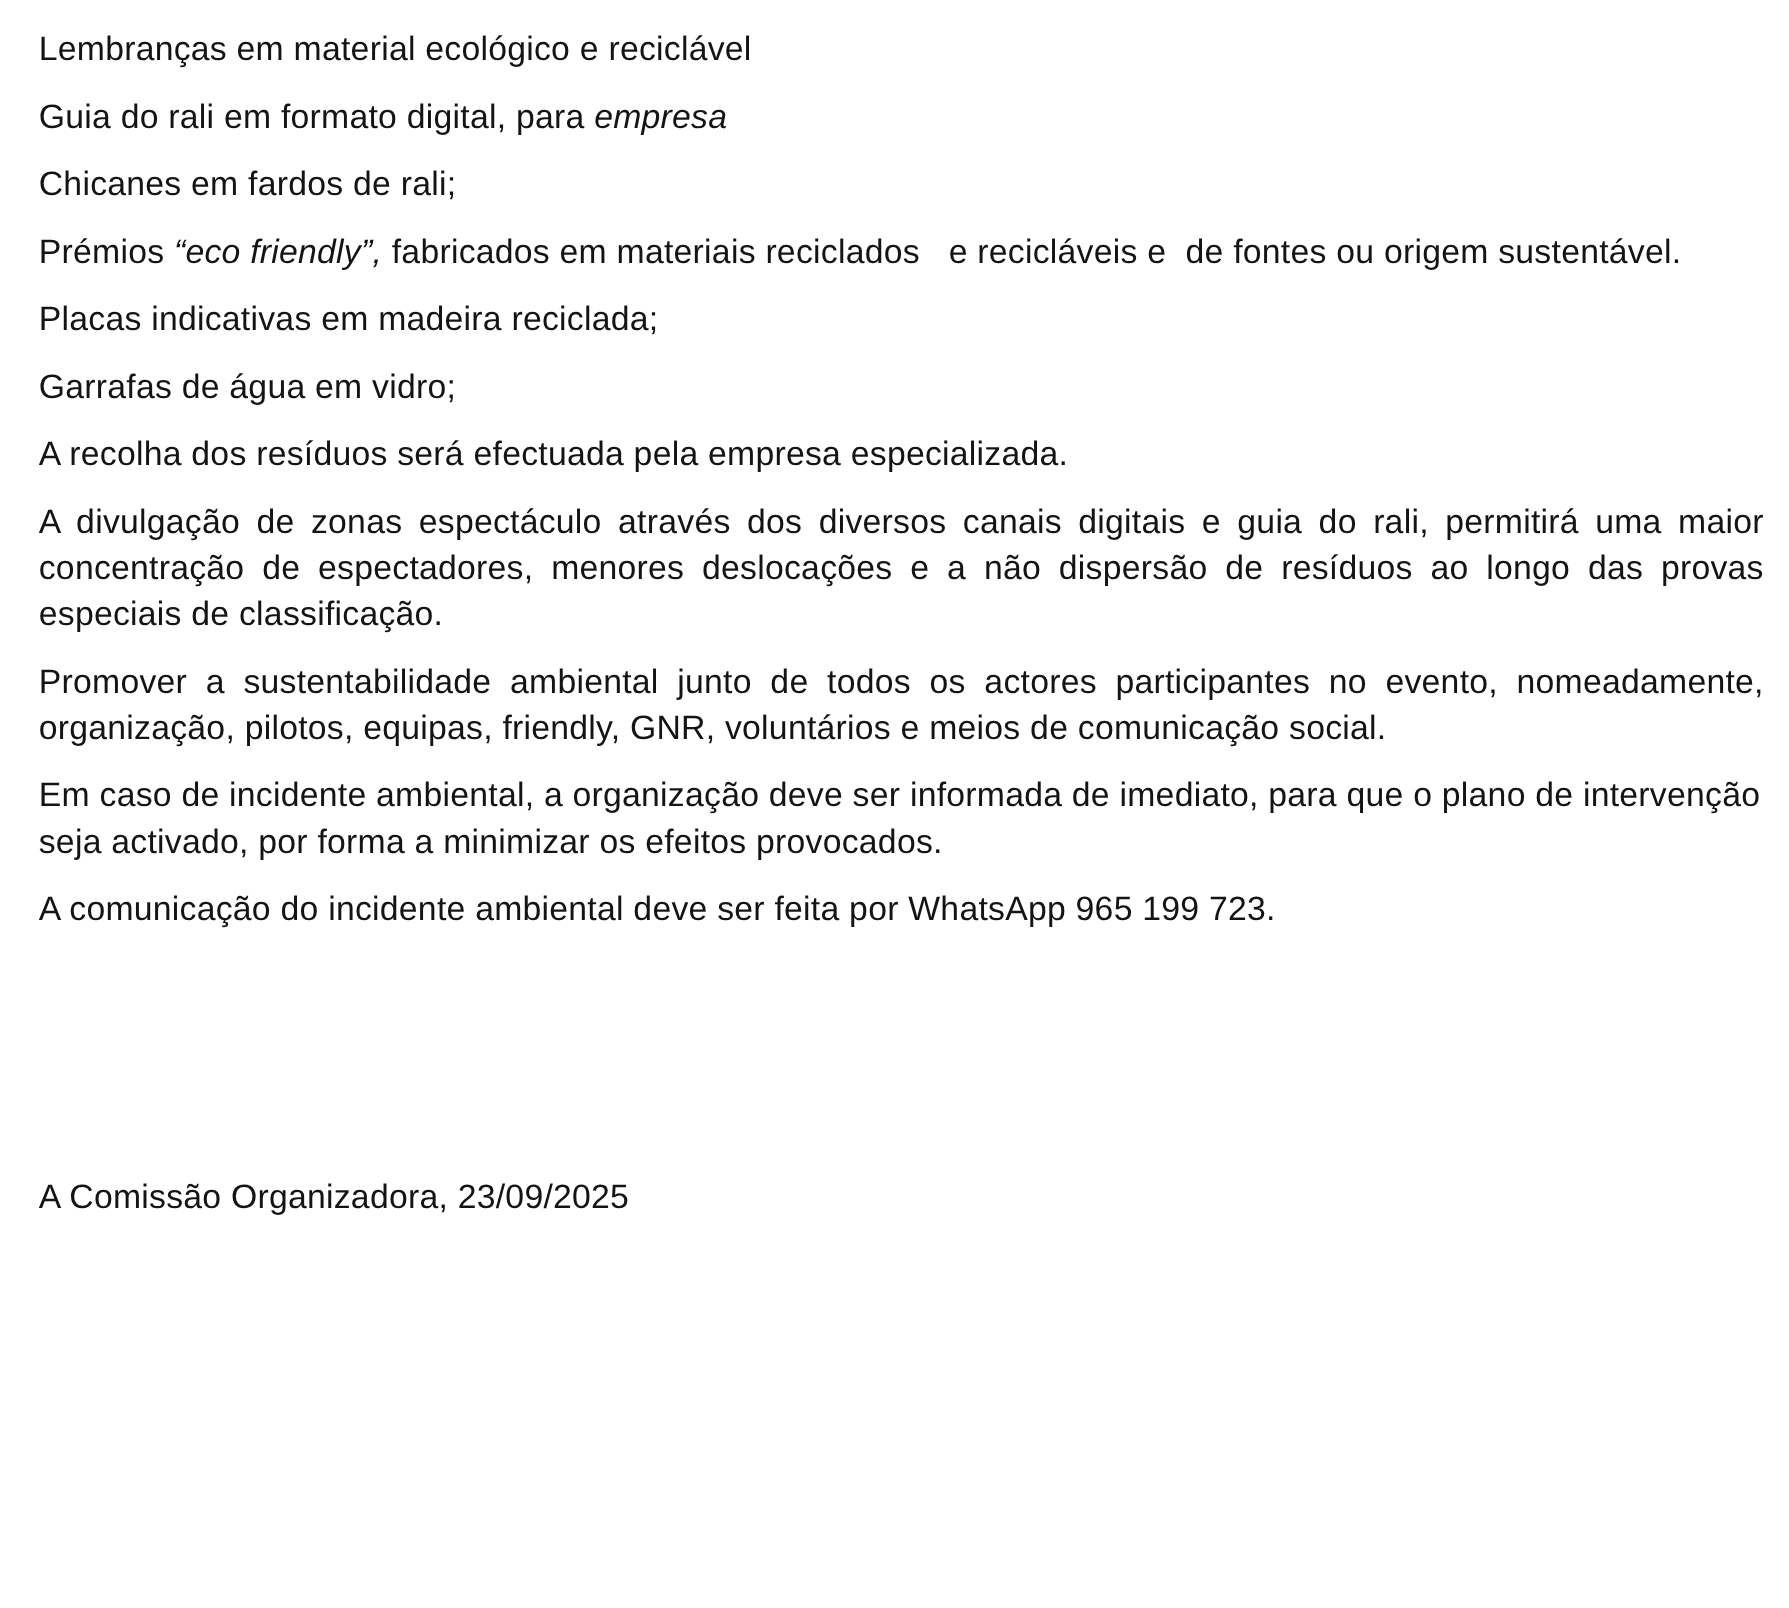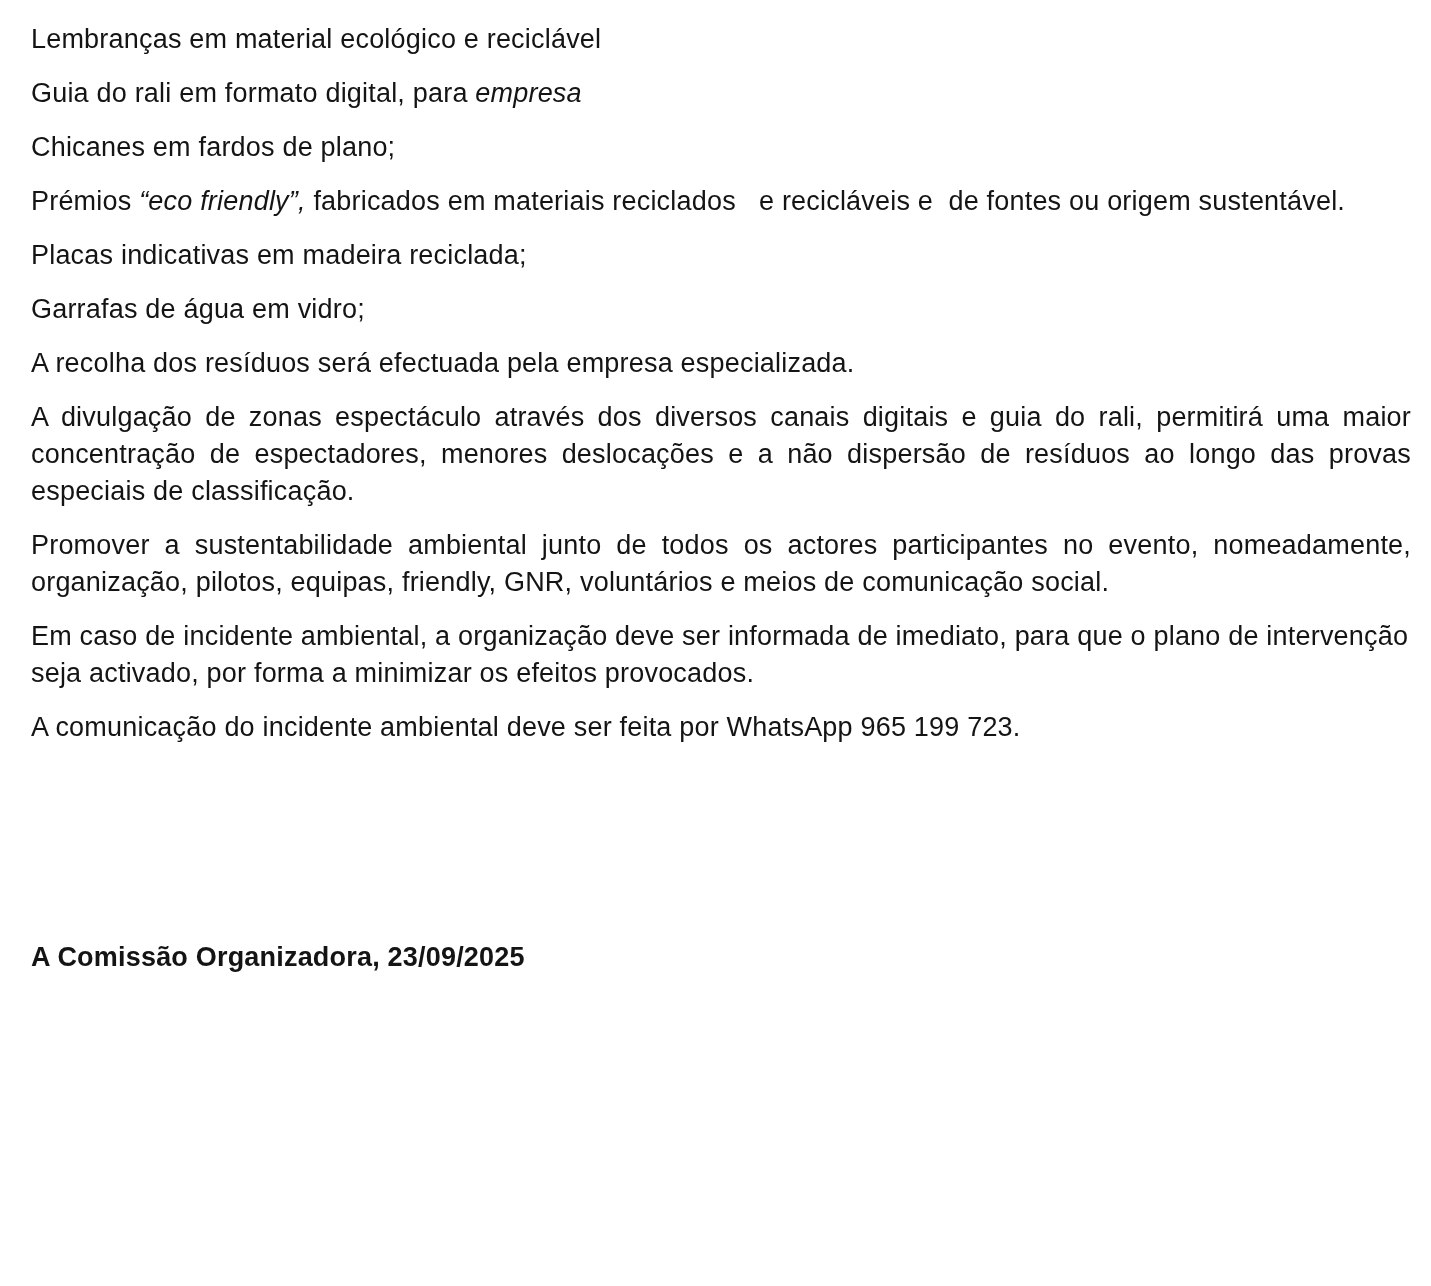--- a/index.html
+++ b/index.html
@@ -32,32 +32,32 @@
     text-align: justify;
   }
   .italic {
     font-style: italic;
   }
   .signature {
     margin: 193px 0 16px 0;
     font-size: 27px;
     line-height: 37px;
     letter-spacing: 0.2px;
-    font-weight: bold;
+    font-weight: normal;
     text-align: left;
   }
 </style>
 </head>
 <body>
 
 <div class="page">
   <div id="paragraphs">
       <p class="para"><span>Lembranças em material ecológico e reciclável</span></p>
       <p class="para"><span>Guia do rali em formato digital, para </span><span class="italic">empresa</span></p>
-      <p class="para"><span>Chicanes em fardos de plano;</span></p>
+      <p class="para"><span>Chicanes em fardos de rali;</span></p>
       <p class="para"><span>Prémios </span><span class="italic">“eco friendly”,</span><span> fabricados em materiais reciclados&nbsp;&nbsp; e recicláveis e &nbsp;de fontes ou origem sustentável.</span></p>
       <p class="para"><span>Placas indicativas em madeira reciclada;</span></p>
       <p class="para"><span>Garrafas de água em vidro;</span></p>
       <p class="para"><span>A recolha dos resíduos será efectuada pela empresa especializada.</span></p>
       <p class="para justify"><span>A divulgação de zonas espectáculo através dos diversos canais digitais e guia do rali, permitirá uma maior concentração de espectadores, menores deslocações e a não dispersão de resíduos ao longo das provas especiais de classificação.</span></p>
       <p class="para justify"><span>Promover a sustentabilidade ambiental junto de todos os actores participantes no evento, nomeadamente, organização, pilotos, equipas, friendly, GNR, voluntários e meios de comunicação social.</span></p>
       <p class="para"><span>Em caso de incidente ambiental, a organização deve ser informada de imediato, para que o plano de intervenção seja activado, por forma a minimizar os efeitos provocados.</span></p>
       <p class="para"><span>A comunicação do incidente ambiental deve ser feita por WhatsApp 965 199 723.</span></p>
     </div>
   <p class="signature">A Comissão Organizadora, 23/09/2025</p>

